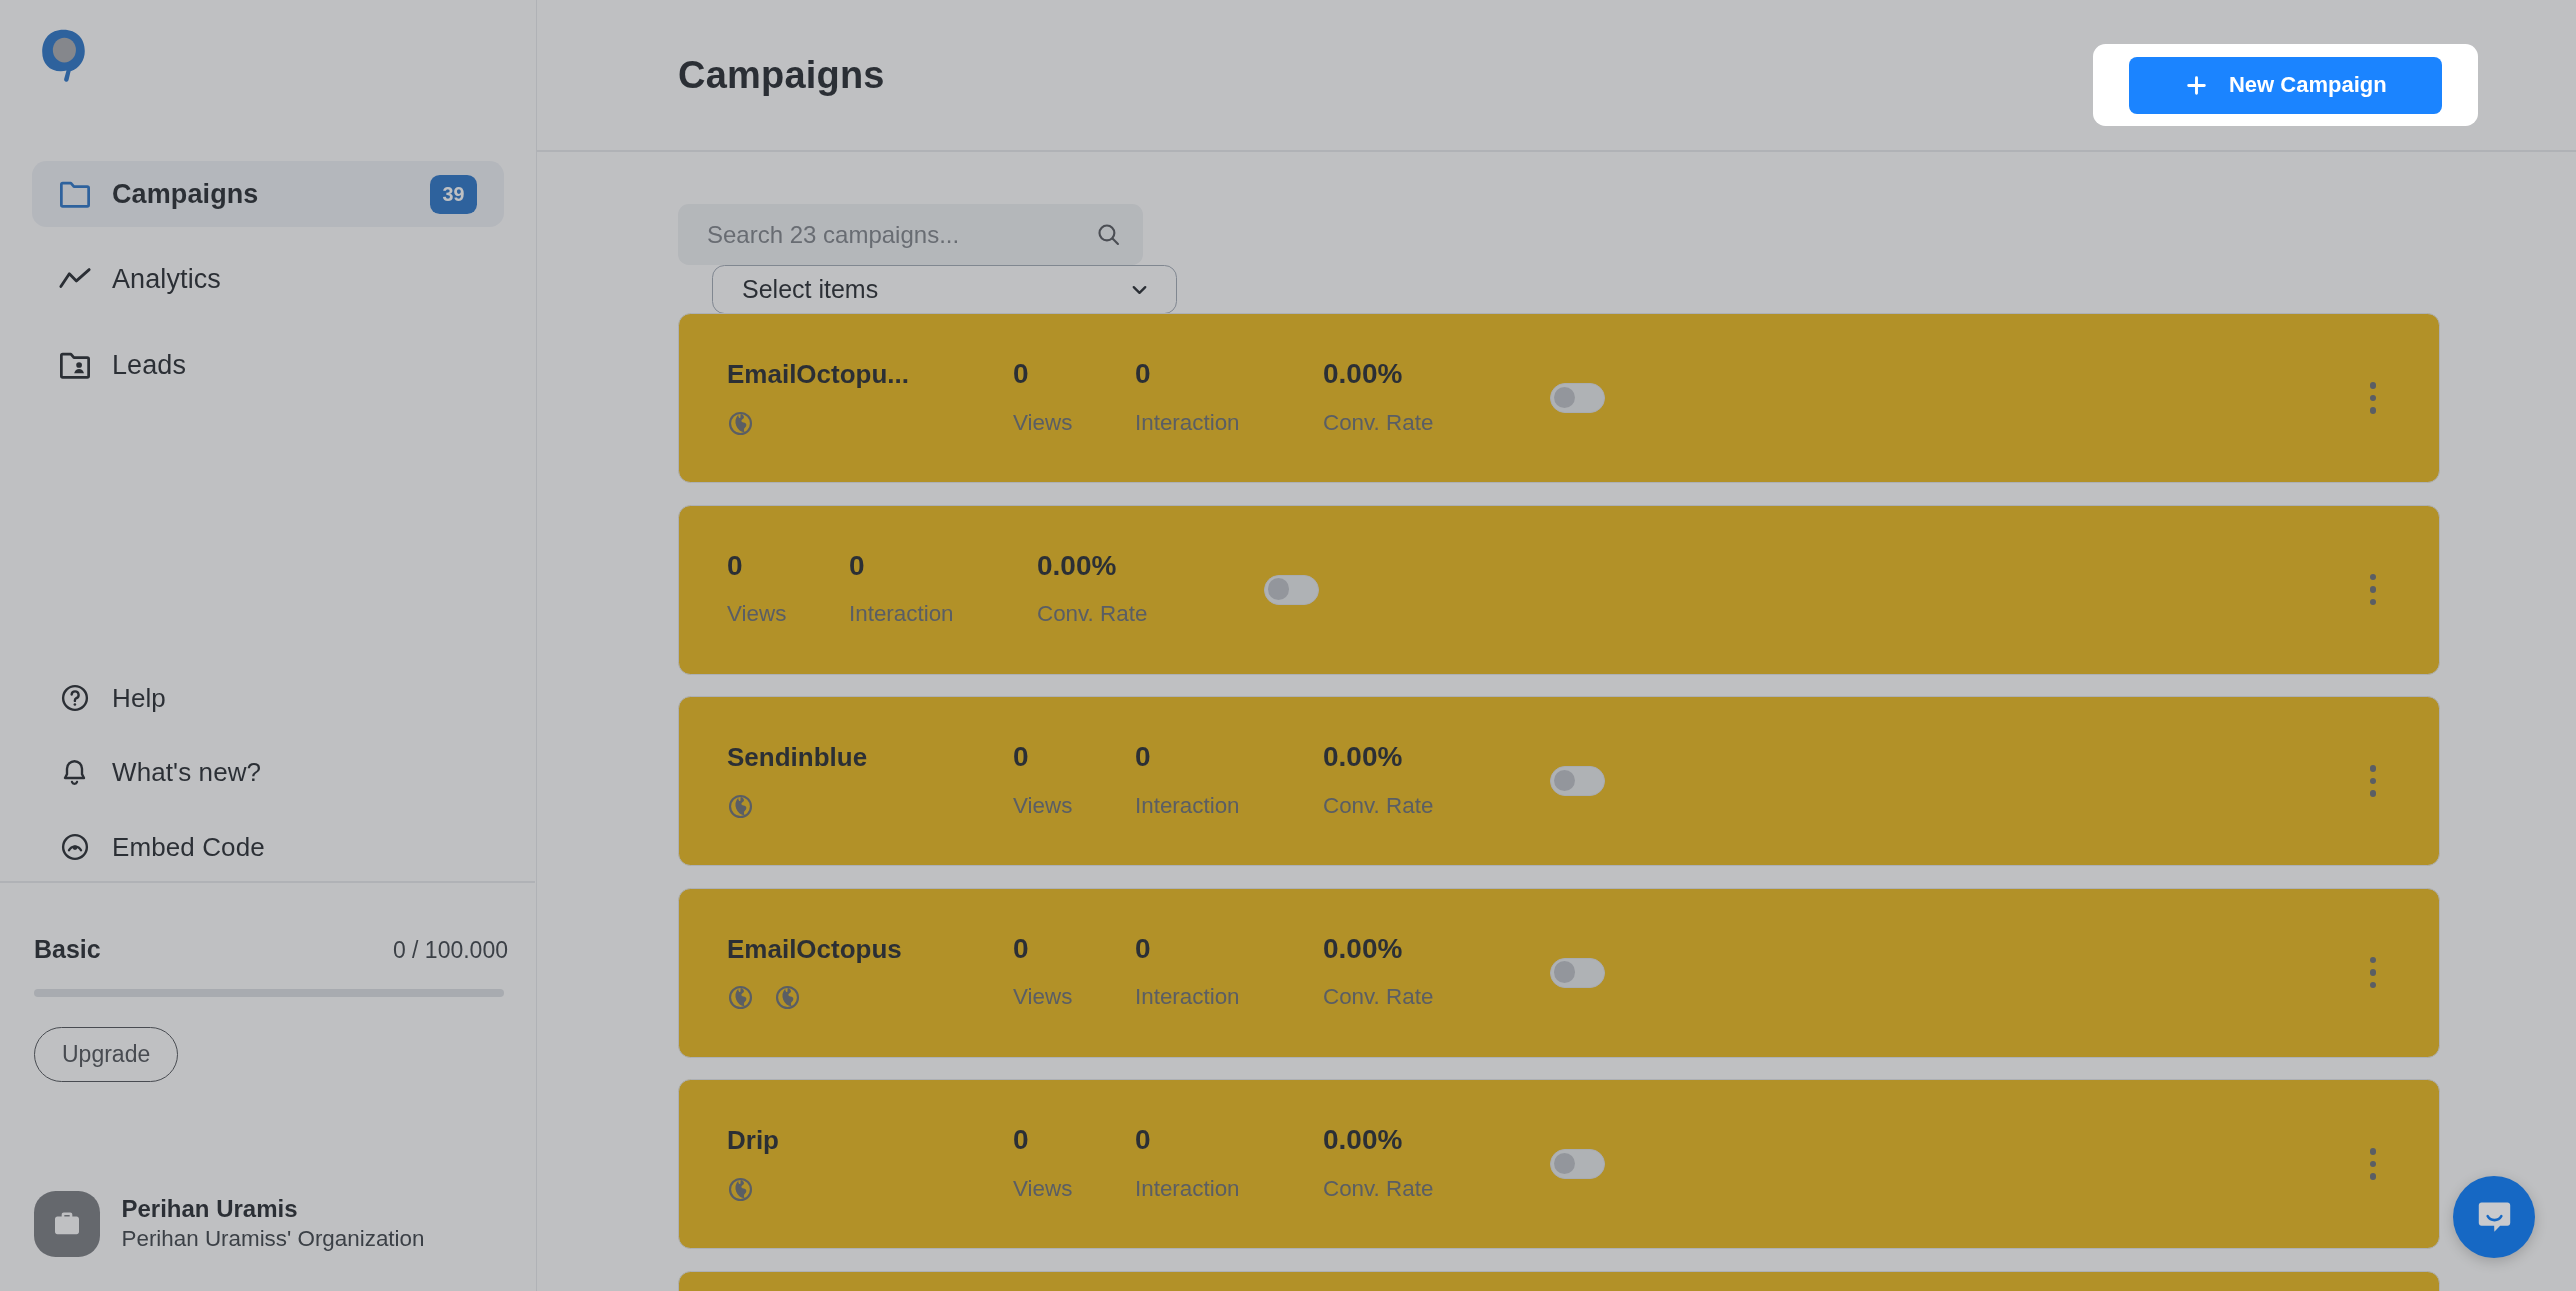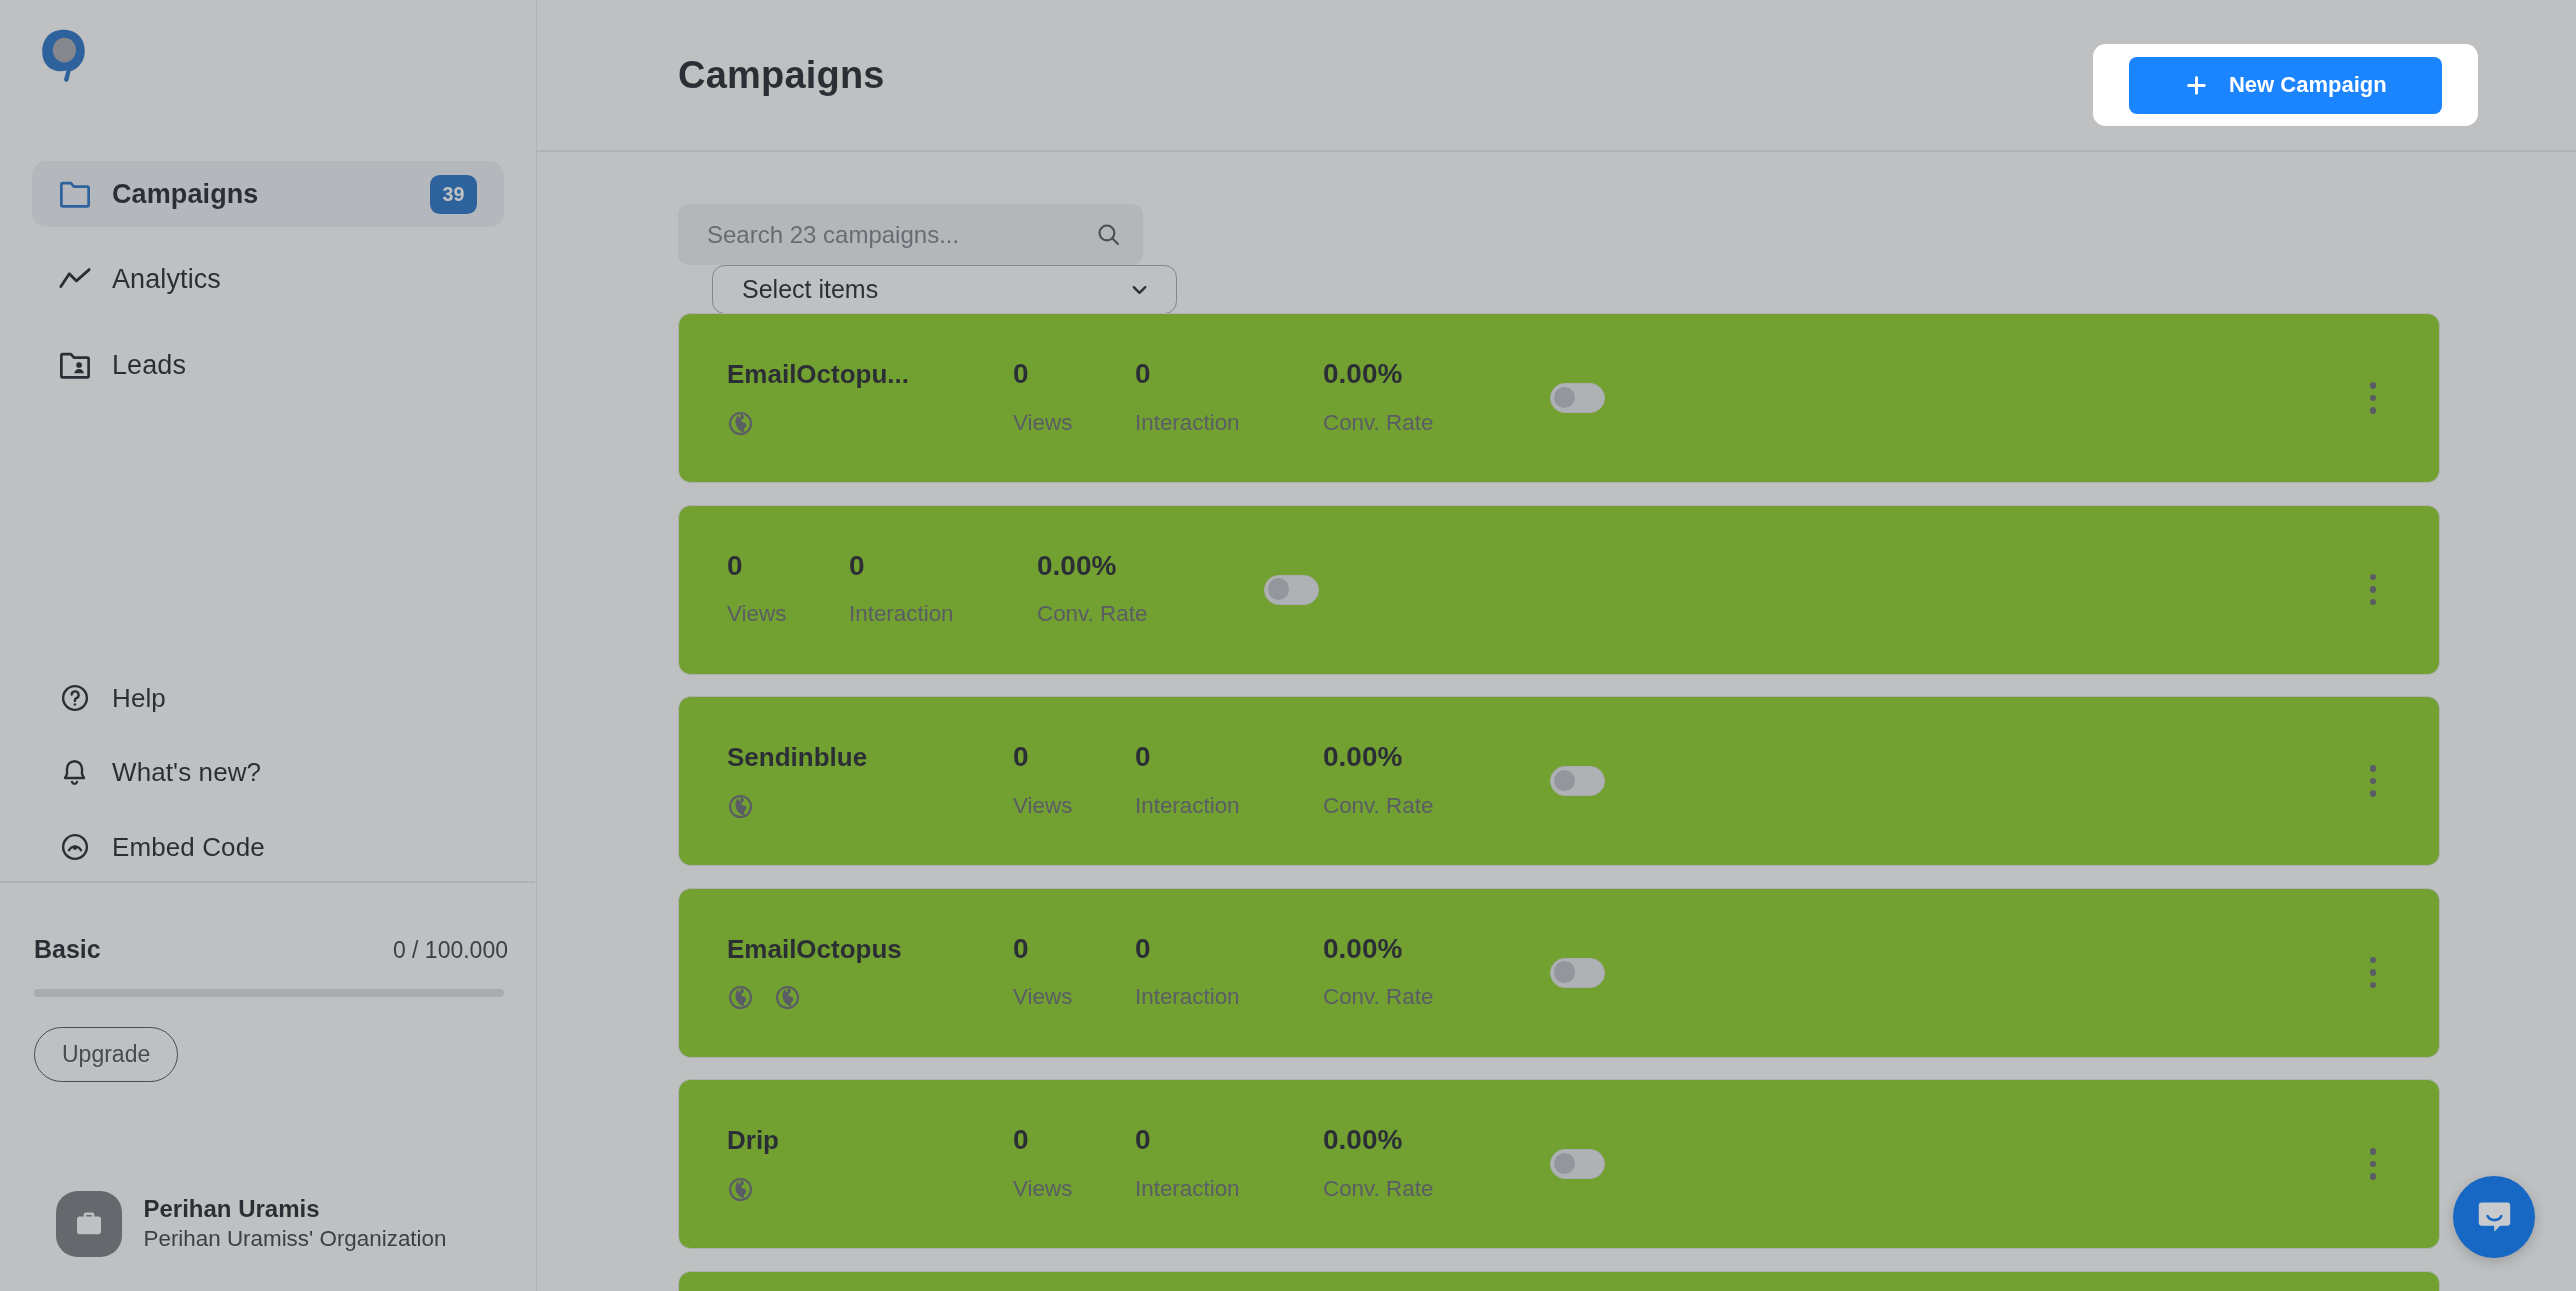--- a/index.html
+++ b/index.html
@@ -119,21 +119,21 @@
     background: transparent;
     font-family: "Liberation Sans", sans-serif;
     font-size: 23px;
     color: #3f4349;
     cursor: pointer;
   }
 
   
   #user-block {
     position: absolute;
-    left: 56px; top: 1191px;
+    left: 34px; top: 1191px;
     display: flex;
     align-items: center;
     width: 474px;
     cursor: pointer;
   }
   #avatar {
     width: 66px; height: 66px;
     border-radius: 21.5px;
     background: #6e7177;
     display: flex; align-items: center; justify-content: center;
@@ -236,21 +236,21 @@
     height: 979px;
     overflow: hidden;
   }
 
   .campaign-card {
     position: relative;
     width: 1762px;
     height: 170px;
     border: 1.8px solid #e3e6ea;
     border-radius: 12.5px;
-    background: #84cc16;
+    background: #eab308;
     margin-bottom: 21.5px;
     display: flex;
     align-items: center;
     padding: 0 41px 0 48px;
   }
 
   .c-name-col { width: 286px; flex: 0 0 286px; }
   .c-name {
     font-size: 26px;
     font-weight: 700;

